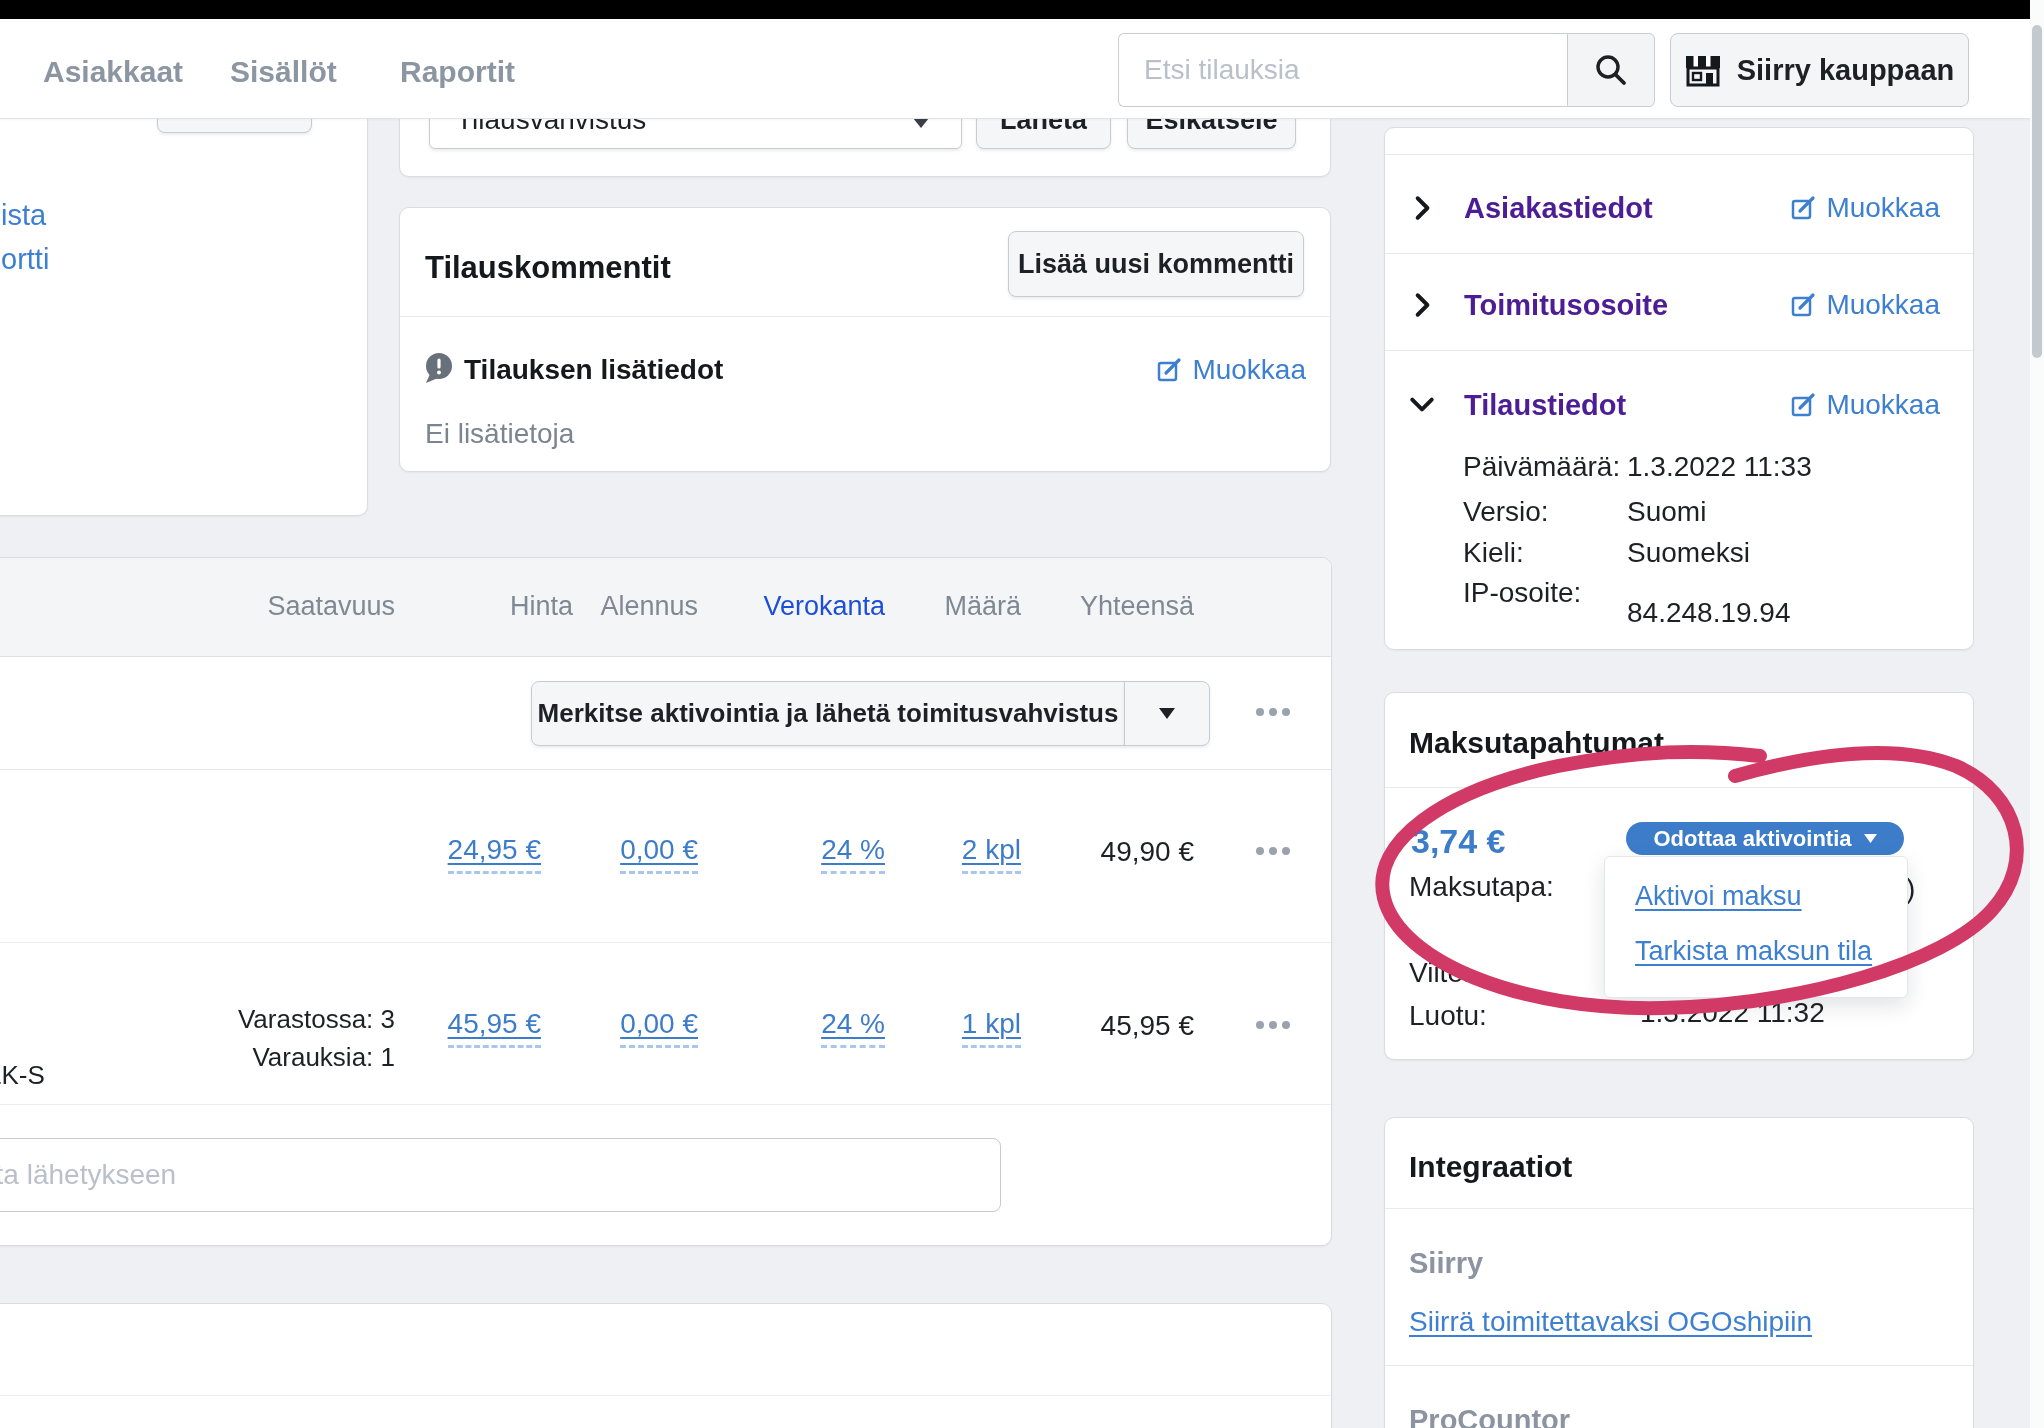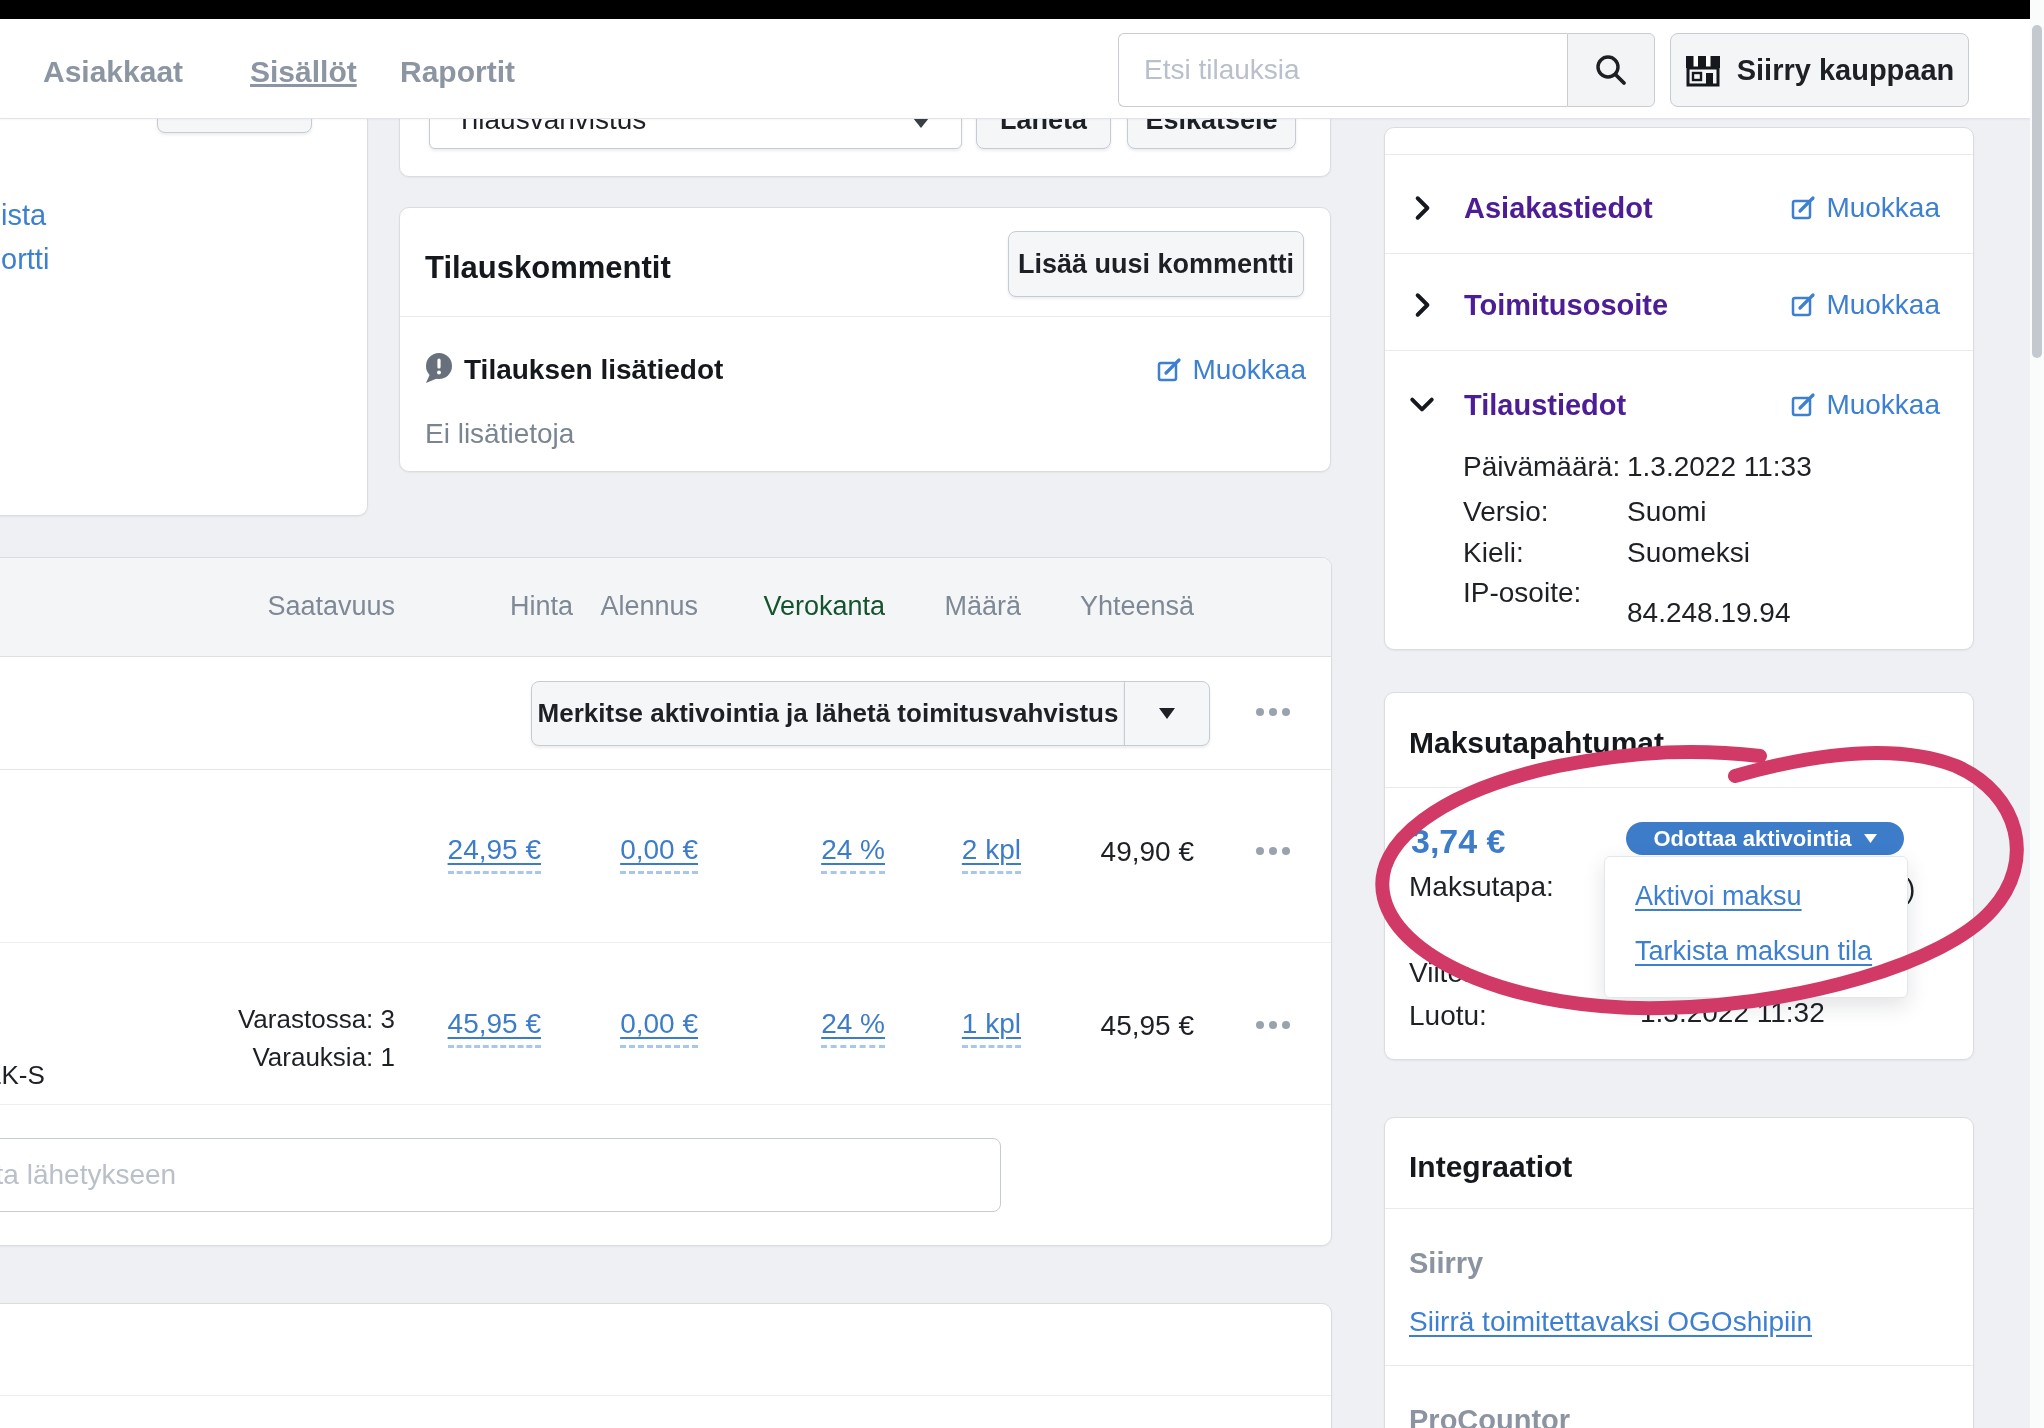--- a/index.html
+++ b/index.html
@@ -71,21 +71,21 @@
     </div>
     <div style="position:absolute;left:25px;top:210px;font-size:28px;color:#7a8591;">Ei lisätietoja</div>
   </div>
 
   <div class="card" style="left:-40px;top:557px;width:1370px;height:687px;border-radius:10px;overflow:hidden;">
 
     <div style="position:absolute;left:0;right:0;top:0;height:98px;background:#f4f5f7;border-bottom:1px solid #dcdfe3;"></div>
     <div class="cell" style="left:214px;top:33px;color:#7e8995;font-size:27px;">Saatavuus</div>
     <div class="cell" style="left:360px;top:33px;color:#7e8995;font-size:27px;padding-left:32px;">Hinta</div>
     <div class="cell" style="left:517px;top:33px;color:#7e8995;font-size:27px;">Alennus</div>
-    <div class="cell" style="left:704px;top:33px;color:#14532d;font-size:27px;">Verokanta</div>
+    <div class="cell" style="left:704px;top:33px;color:#1d4ed8;font-size:27px;">Verokanta</div>
     <div class="cell" style="left:840px;top:33px;color:#7e8995;font-size:27px;">Määrä</div>
     <div class="cell" style="left:1013px;top:33px;color:#7e8995;font-size:27px;">Yhteensä</div>
 
     <div class="btn" style="left:570px;top:123px;width:594px;height:65px;font-size:26px;border-radius:8px 0 0 8px;">
         <span>Merkitse aktivointia ja lähetä toimitusvahvistus</span>
       </div>
     <div class="btn" style="left:1163px;top:123px;width:86px;height:65px;border-radius:0 8px 8px 0;">
       <svg width="16" height="11">
           <polygon points="0,0 16,0 8,11" fill="#1d2025"></polygon>
         </svg>
@@ -213,21 +213,21 @@
     <div class="heading" style="position:absolute;left:24px;top:32px;font-size:30px;">Integraatiot</div>
     <div class="divider" style="top:90px;"></div>
     <div style="position:absolute;left:24px;top:129px;font-size:29px;font-weight:700;color:#8b94a0;">Siirry</div>
     <div class="ulink" style="position:absolute;left:24px;top:188px;font-size:28px;">Siirrä toimitettavaksi OGOshipiin</div>
     <div class="divider" style="top:247px;"></div>
     <div style="position:absolute;left:24px;top:286px;font-size:29px;font-weight:700;color:#8b94a0;">ProCountor</div>
   </div>
 
   <div style="position:absolute;left:0;top:0;width:2044px;height:118px;background:#fff;border-bottom:1px solid #e0e3e7;box-shadow:0 1px 2px rgba(16,24,40,.04);z-index:20;">
     <div class="navitem" style="left:43px;">Asiakkaat</div>
-    <div class="navitem" style="left:250px;text-decoration:underline;">Sisällöt</div>
+    <div class="navitem" style="left:230px;">Sisällöt</div>
     <div class="navitem" style="left:400px;">Raportit</div>
 
     <input style="position: absolute; left: 1118px; top: 33px; width: 449px; height: 74px; box-sizing: border-box; border-top: 1.5px solid rgb(201, 205, 210); border-bottom: 1.5px solid rgb(201, 205, 210); border-left: 1.5px solid rgb(201, 205, 210); border-image: initial; border-right: none; border-radius: 6px 0px 0px 6px; font-family: &quot;Liberation Sans&quot;, sans-serif; font-size: 28px; padding: 0px 20px 0px 25px; outline: none; color: rgb(29, 32, 37);" placeholder="Etsi tilauksia">
     <div style="position:absolute;left:1567px;top:33px;width:88px;height:74px;box-sizing:border-box;background:#f2f4f5;border:1.5px solid #c9cdd2;border-radius:0 6px 6px 0;display:flex;align-items:center;justify-content:center;cursor:pointer;">
       <svg width="34" height="34" viewBox="0 0 34 34">
           <circle cx="14" cy="14" r="10" fill="none" stroke="#1c1f24" stroke-width="3.4"></circle>
           <line x1="21.5" y1="21.5" x2="30" y2="30" stroke="#1c1f24" stroke-width="3.8" stroke-linecap="round"></line>
         </svg>
     </div>
 

